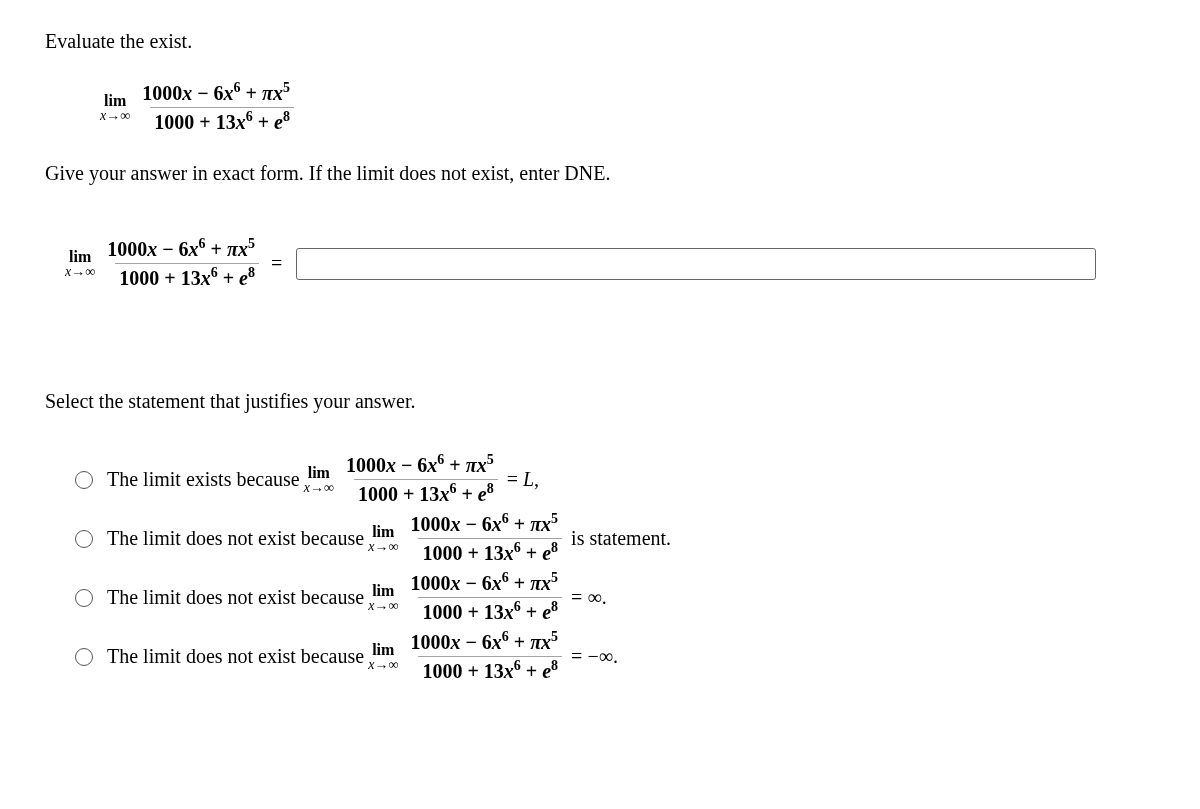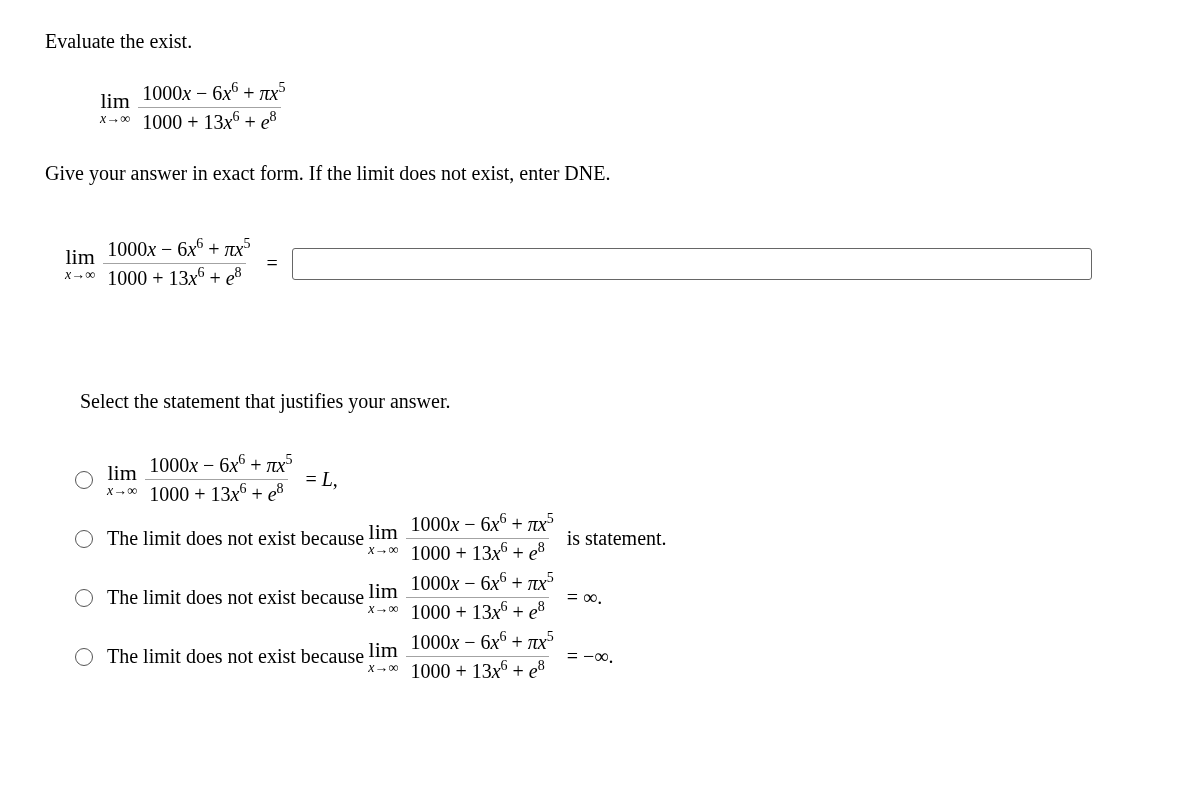--- a/index.html
+++ b/index.html
@@ -24,31 +24,33 @@
       align-items: center;
     }
     .lim-block {
       display: inline-flex;
       flex-direction: column;
       align-items: center;
       margin-right: 8px;
       line-height: 1;
     }
     .lim-text {
-      font-size: 22px;
+      font-size: 16px;
+      font-weight: bold;
     }
     .lim-sub {
       font-size: 14px;
     }
     .fraction {
       display: inline-flex;
       flex-direction: column;
-      align-items: flex-start;
+      align-items: flex-end;
       vertical-align: middle;
       line-height: 1.2;
+      font-weight: bold;
     }
     .fraction .num {
       padding: 0 4px 2px 4px;
     }
     .fraction .den {
       border-top: 1px solid #a3a3a3;
       padding: 2px 4px 0 4px;
     }
     sup {
       font-size: 0.7em;
@@ -73,21 +75,20 @@
       height: 32px;
       border: 1px solid #666;
       border-radius: 3px;
       padding: 4px 8px;
       font-size: 16px;
       font-family: inherit;
       max-width: 800px;
     }
     .select-prompt {
       margin-bottom: 40px;
-      margin-left: 35px;
     }
     .options {
       display: flex;
       flex-direction: column;
       gap: 6px;
       margin-left: 30px;
     }
     .option-row {
       display: flex;
       align-items: center;
@@ -149,20 +150,21 @@
   <input class="answer-input" type="text" placeholder="" style="">
 </div>
 
 <div class="select-prompt">Select the statement that justifies your answer.</div>
 
 <div class="options">
 
   <div class="option-row">
     <div class="radio"></div>
     <div class="opt-text">
+      <span>The limit exists because</span>
       <span class="inline-math">
         <span class="lim-block">
           <span class="lim-text">lim</span>
           <span class="lim-sub"><span class="italic">x</span>→∞</span>
         </span>
         <span class="fraction">
           <span class="num">1000<span class="italic">x</span> − 6<span class="italic">x</span><sup>6</sup> + <span class="italic">πx</span><sup>5</sup></span>
           <span class="den">1000 + 13<span class="italic">x</span><sup>6</sup> + <span class="italic">e</span><sup>8</sup></span>
         </span>
       </span>

